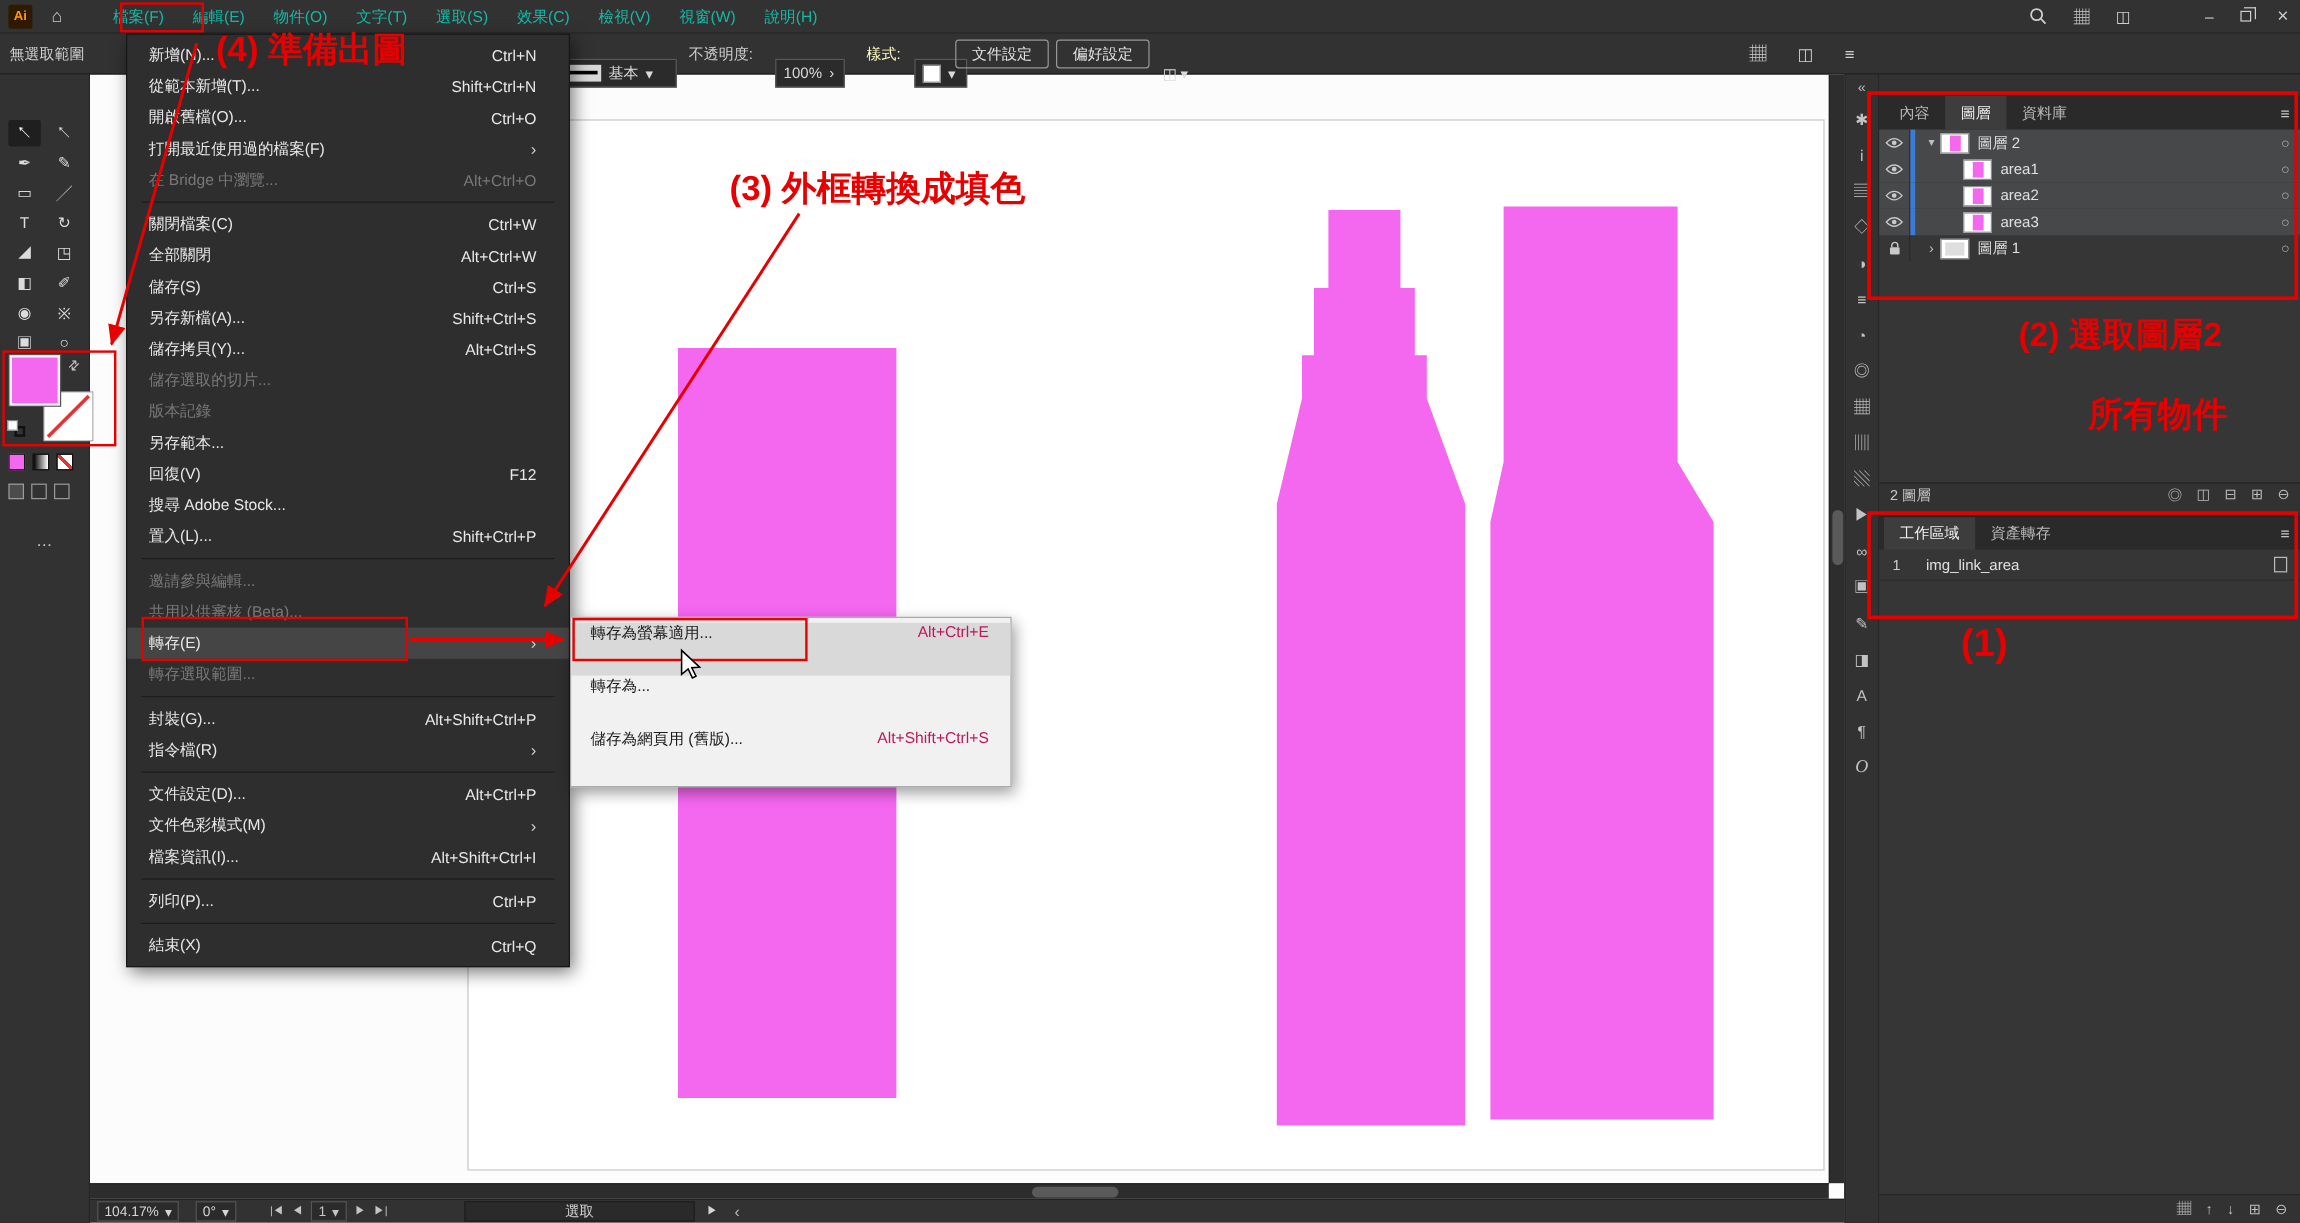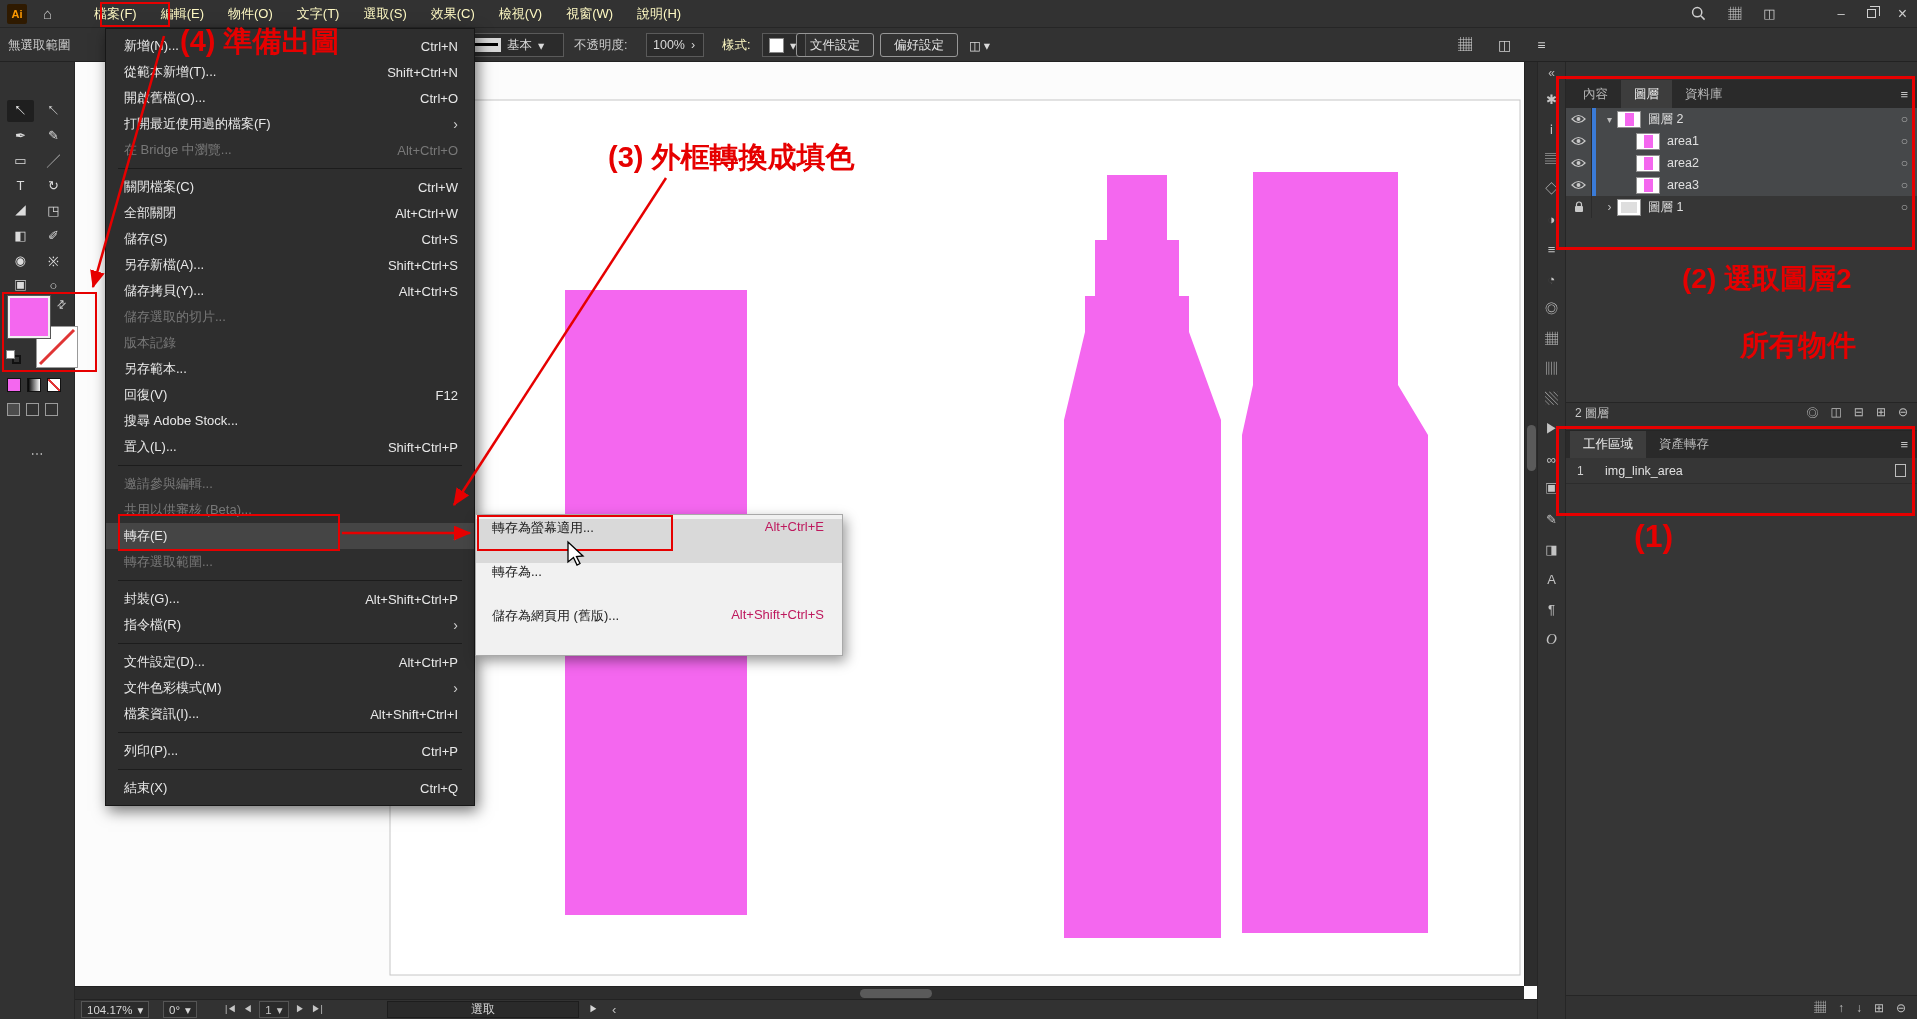--- a/index.html
+++ b/index.html
@@ -23,34 +23,34 @@
 .i-langle::after{content:"‹";}
 .i-more::after{content:"⋯";}
 .i-swap::after{content:"⇄";}
 .i-dcol::after{content:"«";}
 
 
 #menubar{position:absolute;left:0;top:0;width:100%;height:28px;background:#323232;border-bottom:1px solid #262626;display:flex;align-items:center;z-index:50;}
 #ai-logo{width:20px;height:20px;margin:0 8px 0 7px;background:#2f1a00;color:#ff9a00;font-weight:bold;font-size:11px;display:flex;align-items:center;justify-content:center;border-radius:2px;flex:0 0 auto;}
 #home-icon{color:#c8c8c8;font-size:15px;margin:0 30px 0 8px;}
 #mb-items{display:flex;align-items:center;height:28px;}
-.mb-item{padding:4px 12px;height:28px;display:flex;align-items:center;color:#fef9c3;font-size:13px;white-space:nowrap;}
+.mb-item{padding:4px 12px;height:28px;display:flex;align-items:center;color:#14b8a6;font-size:13px;white-space:nowrap;}
 #mb-right{margin-left:auto;display:flex;align-items:center;gap:22px;padding-right:10px;}
 #mb-right .icon{font-size:13px;color:#cfcfcf;}
 #search-icon{display:flex;align-items:center;}
 .win.i-min{margin-left:40px;font-size:15px;}
 #win-restore span{display:block;width:9px;height:9px;border:1px solid #cfcfcf;position:relative;}
 #win-restore span::before{content:"";position:absolute;top:-4px;left:2px;width:9px;height:9px;border-top:1px solid #cfcfcf;border-right:1px solid #cfcfcf;}
 .win.i-close::after{font-size:16px;}
 
 
 #controlbar{position:absolute;left:0;top:28px;width:100%;height:34px;background:#323232;border-bottom:1px solid #222;z-index:10;}
 #controlbar .cb-abs{position:absolute;top:5px;height:24px;display:flex;align-items:center;}
 #sel-status{position:absolute;left:8px;top:0;height:34px;display:flex;align-items:center;color:#cfcfcf;font-size:12.5px;}
-.cb-ctrl{border:1px solid #5a5a5a;background:#2b2b2b;display:flex;align-items:center;gap:6px;padding:0 6px;height:24px;color:#dadada;font-size:12.5px;}
+.cb-ctrl{border:1px solid #5a5a5a;background:#2b2b2b;display:flex;align-items:center;gap:6px;padding:0 6px;height:24px;color:#dadada;font-size:12.5px;margin-top:16px;}
 #stroke-profile{left:452px;width:112px;}
 .line-preview{display:inline-block;width:42px;height:14px;background:#d8d8d8;position:relative;}
 .line-preview span{position:absolute;left:3px;right:3px;top:5px;height:3px;background:#000;}
 #opacity-label{left:574px;color:#cfcfcf;font-size:12.5px;}
 #opacity-ctrl{left:646px;width:58px;}
 #style-label{left:722px;color:#fef9c3;font-size:12.5px;}
 #style-ctrl{left:762px;width:44px;}
 .mini-style-swatch{display:inline-block;width:15px;height:15px;background:#fff;border:1px solid #888;}
 .cb-btn{position:absolute;top:5px;height:24px;border:1px solid #979797;border-radius:3px;background:transparent;color:#e3e3e3;font-size:12.5px;padding:0 13px;font-family:"Liberation Sans",sans-serif;}
 #doc-setup{left:796px;}
@@ -136,21 +136,21 @@
 .pf-icon{color:#bdbdbd;font-size:12px;}
 #ab-body{position:absolute;top:396px;left:0;right:0;bottom:24px;background:#363636;}
 .ab-row{height:26px;display:flex;align-items:center;padding:0 11px;border-bottom:1px solid #2c2c2c;}
 .ab-num{width:28px;color:#cfcfcf;font-size:12px;}
 .ab-name{flex:1;color:#e0e0e0;font-size:12.5px;}
 .ab-icon{width:11px;height:13px;border:1px solid #bdbdbd;display:inline-block;}
 #ab-footer{position:absolute;left:0;right:0;bottom:0;height:24px;background:#323232;border-top:1px solid #252525;display:flex;align-items:center;justify-content:flex-end;gap:12px;padding:0 11px;}
 
 
 #filemenu{position:absolute;left:105px;top:28px;width:370px;background:#2e2e2e;border:1px solid #171717;box-shadow:3px 5px 14px rgba(0,0,0,.55);z-index:60;padding:4px 0;}
-.menu-item{display:flex;align-items:center;height:26px;padding:0 16px 0 18px;font-size:13px;color:#e8e8e8;white-space:nowrap;}
+.menu-item{display:flex;align-items:center;height:26px;padding:0 27px 0 18px;font-size:13px;color:#e8e8e8;white-space:nowrap;}
 .mi-shortcut{margin-left:auto;padding-left:30px;}
 .mi-sub{display:none;margin-left:auto;color:#cfcfcf;font-size:14px;}
 .has-sub .mi-sub{display:block;}
 .menu-item.disabled{color:#787878;}
 .menu-item.hover{background:#454545;}
 .menu-item.sep{height:11px;padding:5px 12px;}
 .sep::after{content:"";flex:1;border-top:1px solid #1c1c1c;}
 #submenu{position:absolute;left:475px;top:514px;width:368px;background:#f1f1f1;border:1px solid #a9a9a9;box-shadow:3px 5px 12px rgba(0,0,0,.4);z-index:61;padding:4px 0;}
 .sub-item{display:flex;align-items:flex-start;height:44px;padding:0 18px 15px 16px;font-size:13px;color:#1b1b1b;white-space:nowrap;}
 .sub-item.hover{background:#d9d9d9;}

